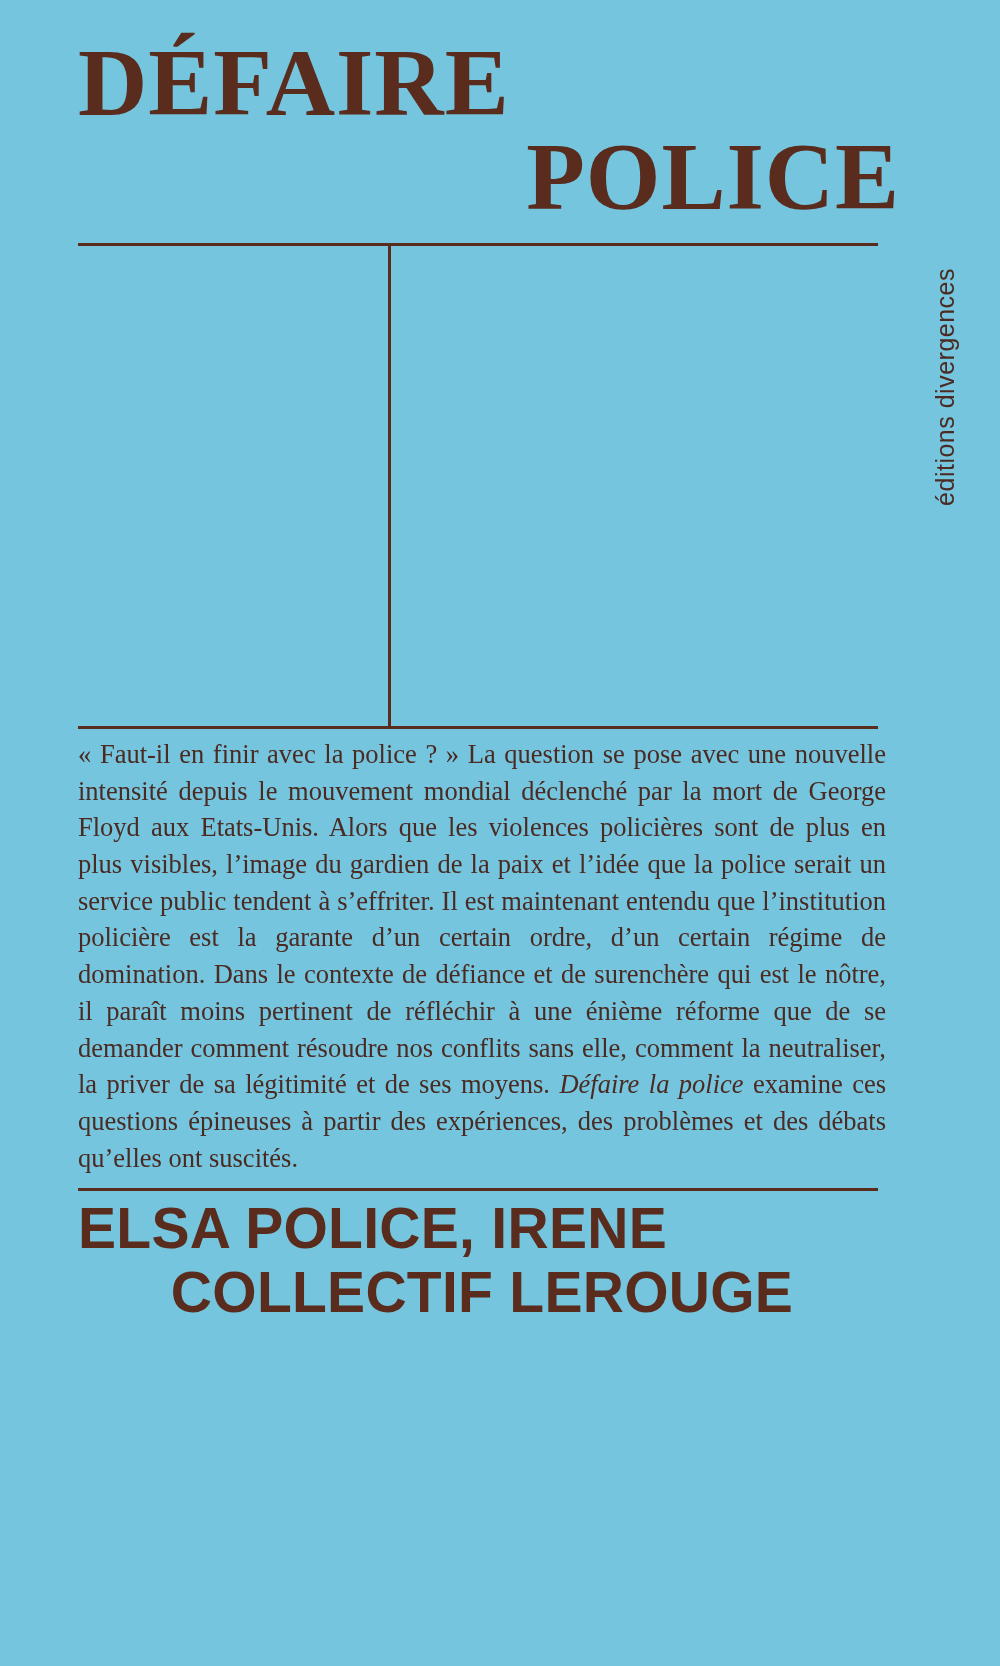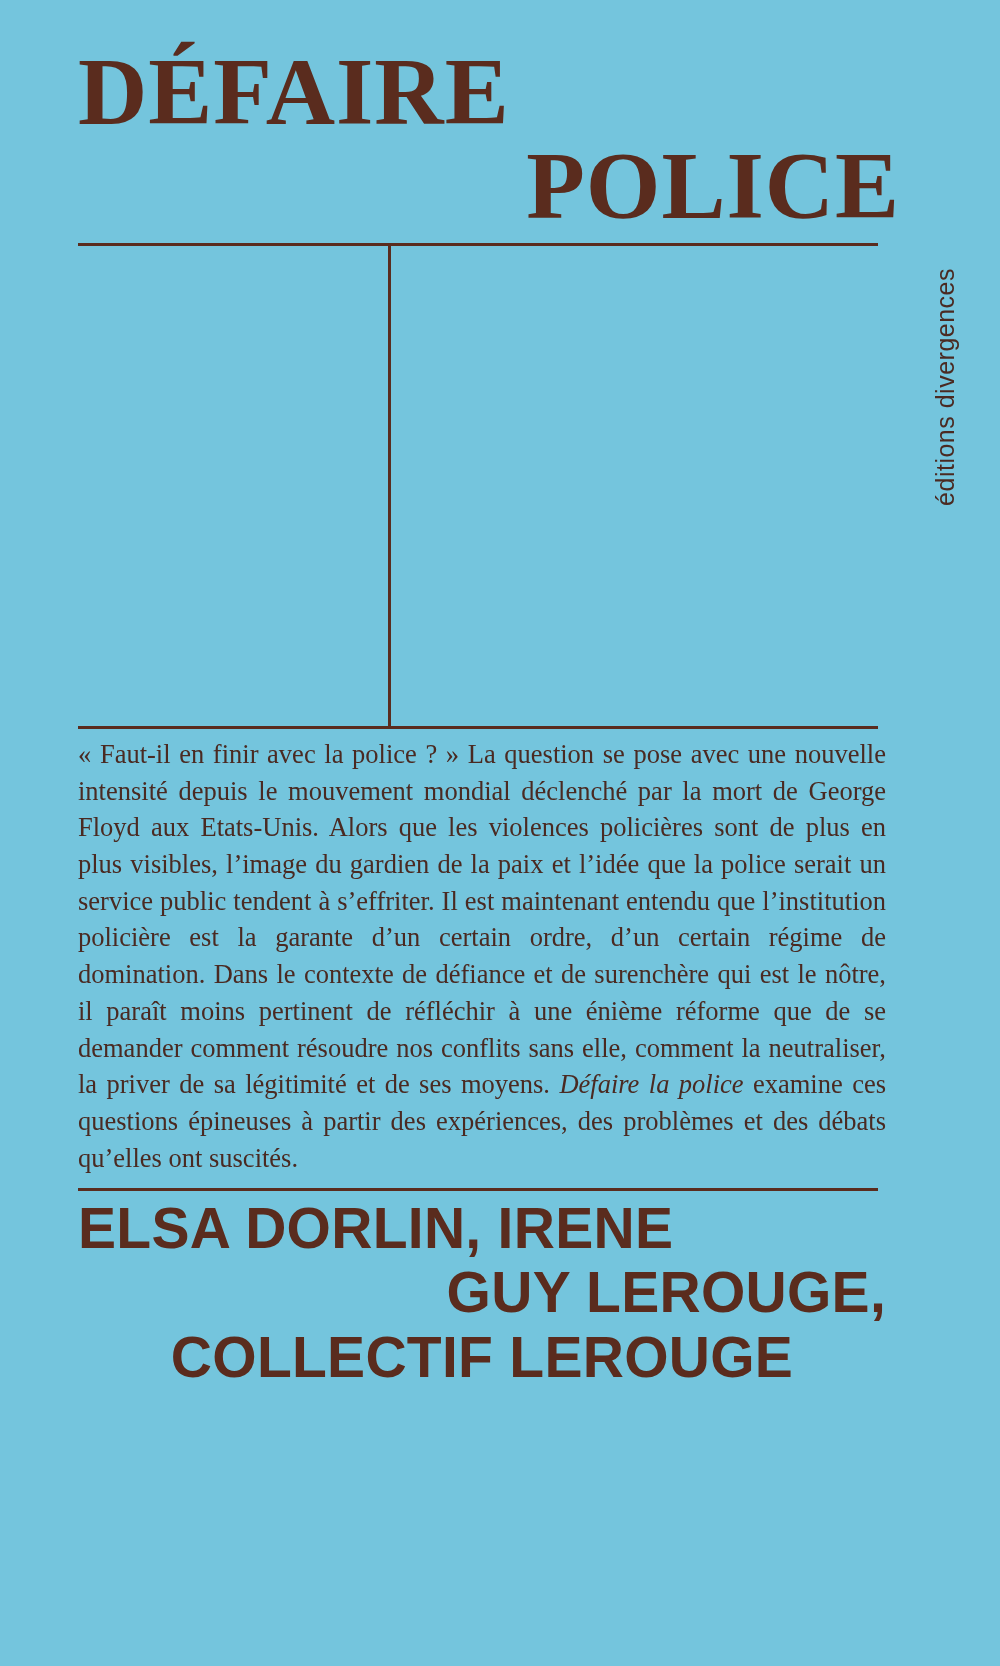--- a/index.html
+++ b/index.html
@@ -34,21 +34,20 @@
     color: #5a2c1e;
     letter-spacing: 0.01em;
     line-height: 0.98;
     font-size: 96px;
     white-space: nowrap;
   }
   .title-line-1 {
     display: flex;
     justify-content: space-between;
     align-items: flex-end;
-    margin-top: 9px;
   }
   .title-line-2 {
     text-align: right;
   }
 
   
   .rule {
     position: absolute;
     left: 78px;
     width: 800px;
@@ -136,18 +135,17 @@
   <div class="rule rule-mid"></div>
   <div class="rule rule-bottom"></div>
 
   <div class="publisher">éditions divergences</div>
 
   <div class="blurb">
     <span>« Faut-il en finir avec la police ? » La question se pose avec une nouvelle intensité depuis le mouvement mondial déclenché par la mort de George Floyd aux Etats-Unis. Alors que les violences policières sont de plus en plus visibles, l’image du gardien de la paix et l’idée que la police serait un service public tendent à s’effriter. Il est maintenant entendu que l’institution policière est la garante d’un certain ordre, d’un certain régime de domination. Dans le contexte de défiance et de surenchère qui est le nôtre, il paraît moins pertinent de réfléchir à une énième réforme que de se demander comment résoudre nos conflits sans elle, comment la neutraliser, la priver de sa légitimité et de ses moyens. </span><em>Défaire la police</em><span> examine ces questions épineuses à partir des expériences, des problèmes et des débats qu’elles ont suscités.</span>
   </div>
 
   <div class="authors">
-    <div class="author-line a-left">ELSA DORLIN, IRENE</div>
-    <div class="author-line a-right">GUY LEROUGE,</div>
+    <div class="author-line a-left">ELSA POLICE, IRENE</div>
     <div class="author-line a-center">COLLECTIF LEROUGE</div>
   </div>
 
 </div>
 
 </body></html>

